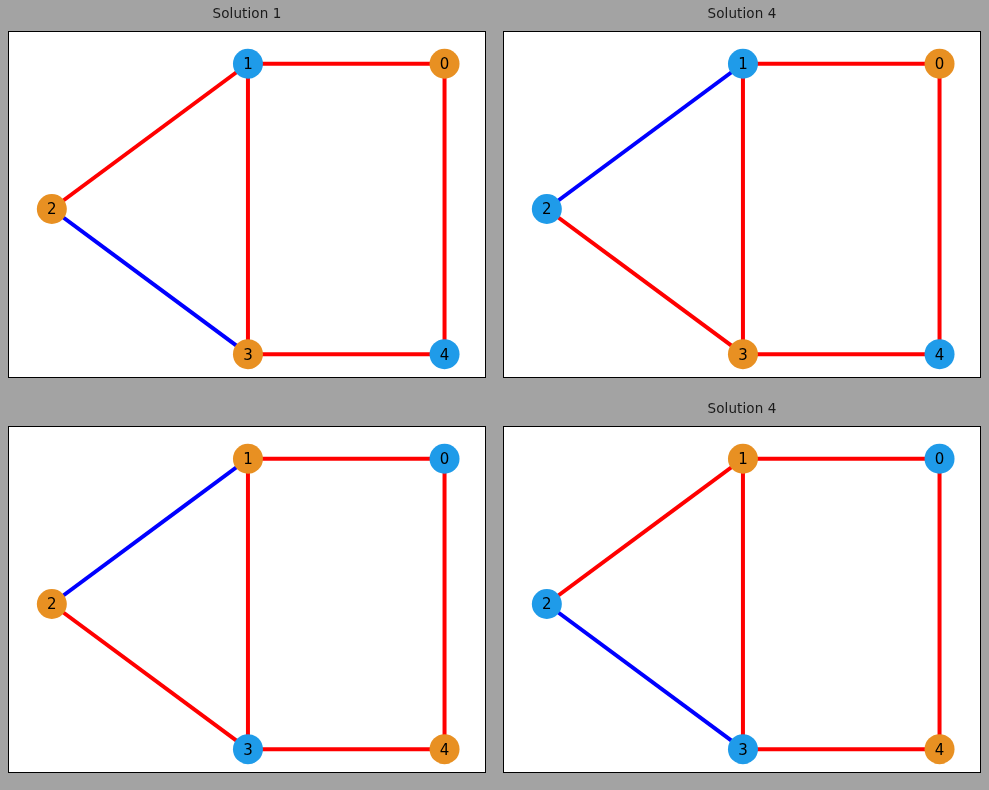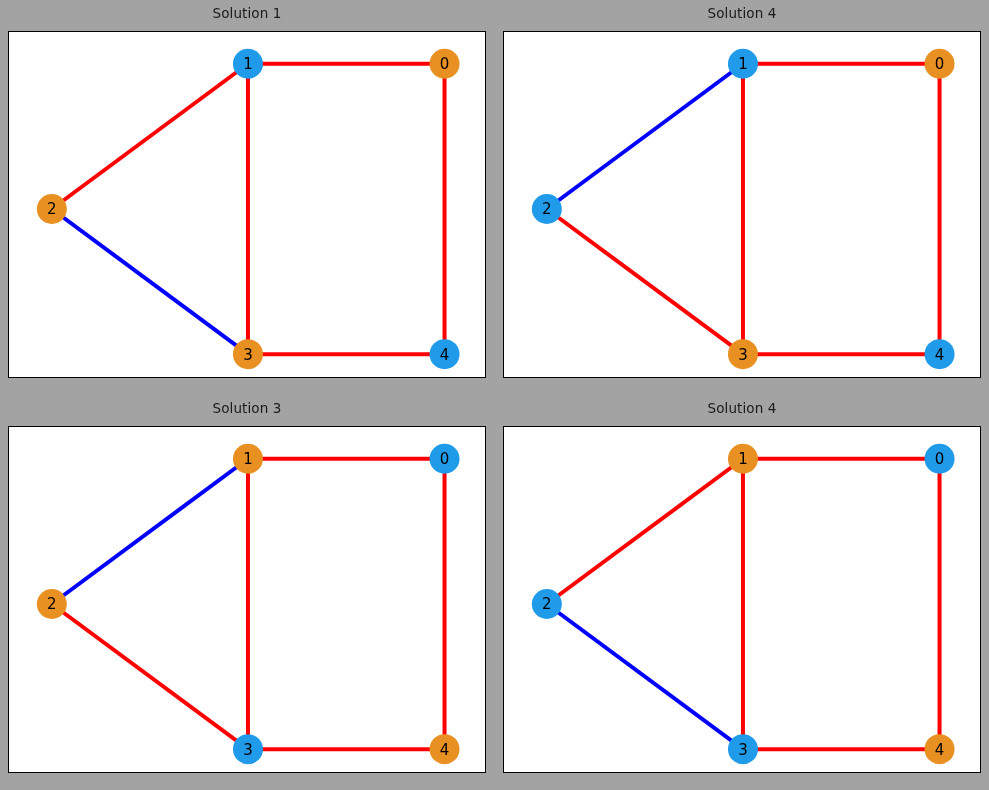--- a/index.html
+++ b/index.html
@@ -127,21 +127,20 @@
           </g>
           <g>
             <circle cx="435.54" cy="322.23" r="15" fill="#1f9be9"></circle>
             <text x="435.54" y="322.73" class="node-label">4</text>
           </g>
         </svg>
       </div>
   </div>
 
   <div class="panel" style="left:0px; top:395px;">
-    <div class="panel-title">Solution 3</div>
     <div class="axes">
         <svg width="476" height="345" viewBox="0 0 476 345">
           <line x1="238.952" y1="31.74" x2="435.54" y2="31.74" stroke="#ff0000" stroke-width="4" stroke-linecap="butt"></line>
           <line x1="238.952" y1="31.74" x2="42.839999999999996" y2="176.985" stroke="#0000ff" stroke-width="4" stroke-linecap="butt"></line>
           <line x1="238.952" y1="31.74" x2="238.952" y2="322.23" stroke="#ff0000" stroke-width="4" stroke-linecap="butt"></line>
           <line x1="435.54" y1="31.74" x2="435.54" y2="322.23" stroke="#ff0000" stroke-width="4" stroke-linecap="butt"></line>
           <line x1="238.952" y1="322.23" x2="435.54" y2="322.23" stroke="#ff0000" stroke-width="4" stroke-linecap="butt"></line>
           <line x1="42.839999999999996" y1="176.985" x2="238.952" y2="322.23" stroke="#ff0000" stroke-width="4" stroke-linecap="butt"></line>
           <g>
             <circle cx="435.54" cy="31.74" r="15" fill="#1f9be9"></circle>

